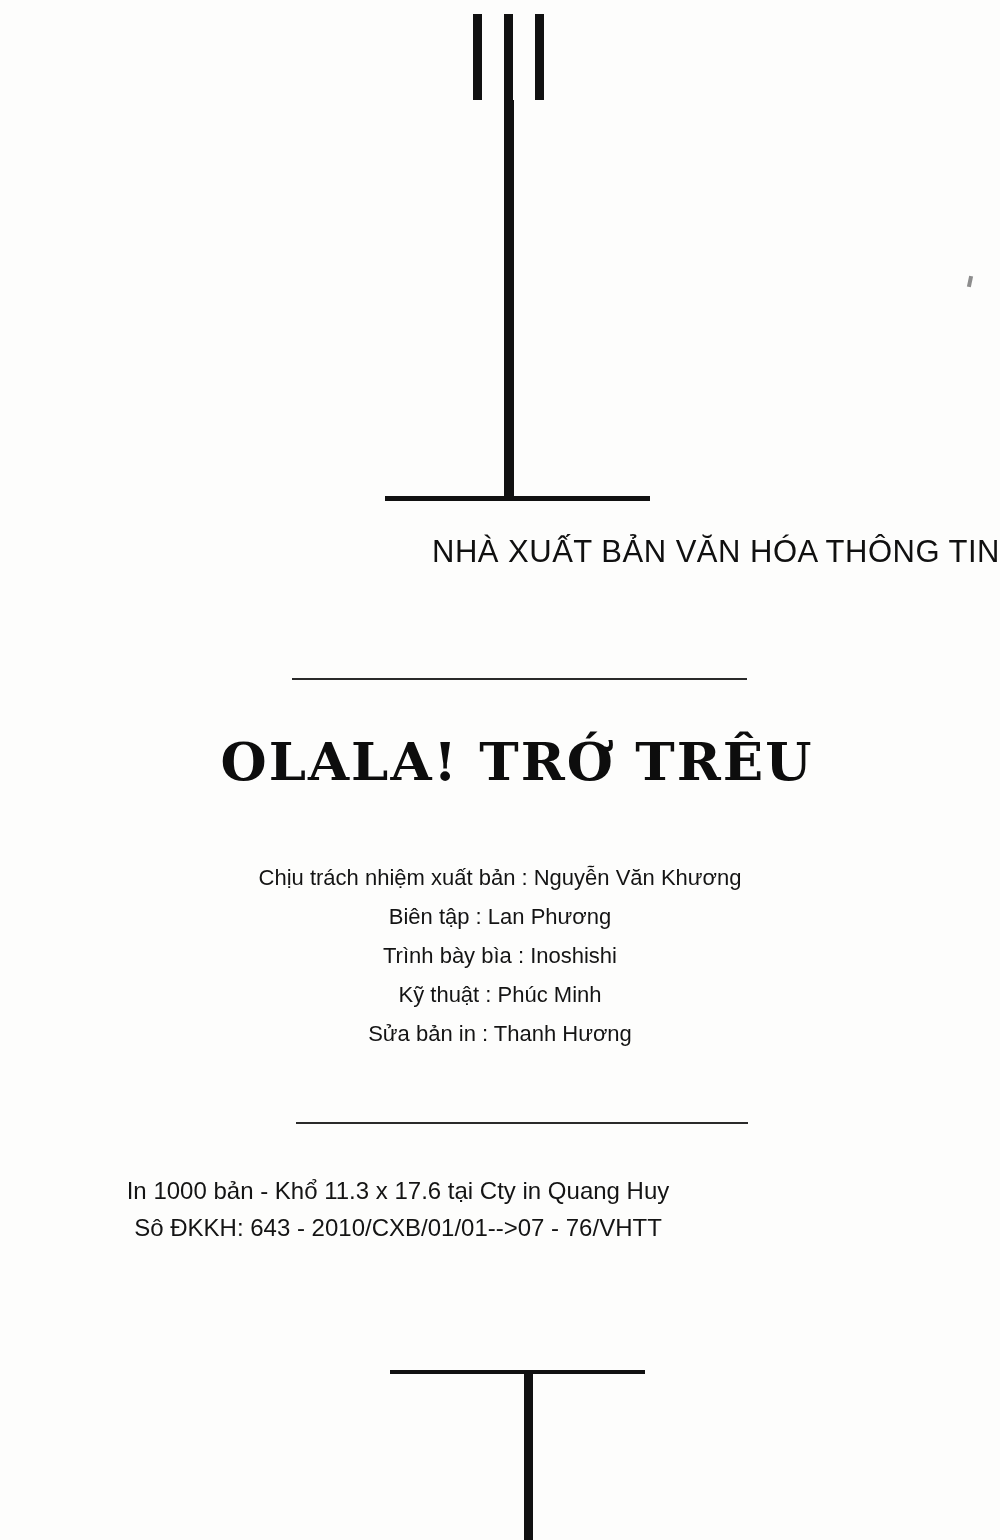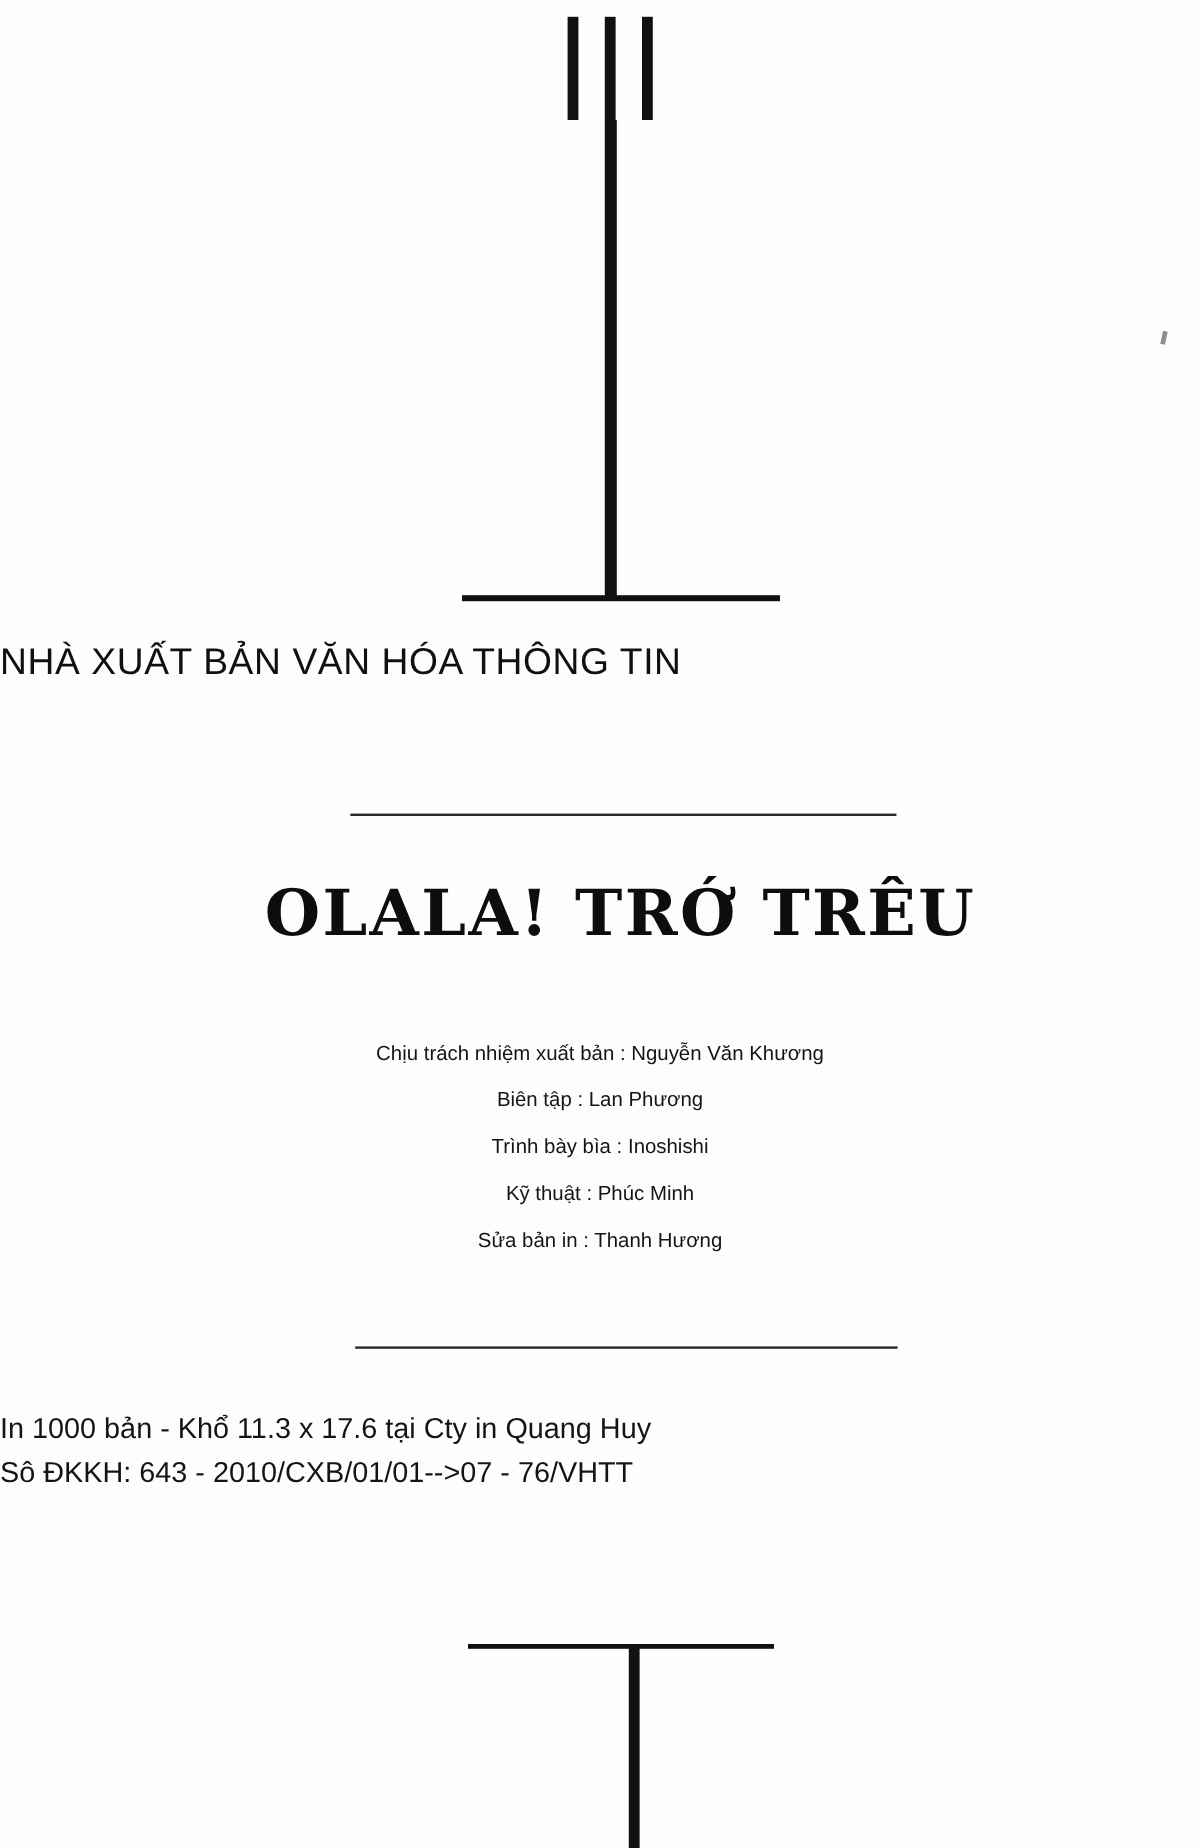--- a/index.html
+++ b/index.html
@@ -41,21 +41,21 @@
     height: 5px;
     background: #111;
   }
 
   
   .publisher {
     position: absolute;
     left: 0;
     top: 534px;
     width: 1000px;
-    text-align: left;
+    text-align: right;
   }
   .publisher-name {
     font-size: 31px;
     letter-spacing: 0.5px;
     font-weight: 500;
     color: #101010;
   }
   .publisher-addr {
     margin-top: 12px;
     font-size: 25px;
@@ -87,33 +87,33 @@
 
   
   .credits {
     position: absolute;
     left: 0;
     top: 858px;
     width: 1000px;
     text-align: center;
   }
   .credit-line {
-    font-size: 17px;
+    font-size: 22px;
     line-height: 39px;
     color: #141414;
     white-space: nowrap;
   }
 
   
   .colophon {
     position: absolute;
     left: 0;
     top: 1172px;
     width: 796px;
-    text-align: left;
+    text-align: center;
   }
   .colophon-line {
     font-size: 24px;
     line-height: 37px;
     color: #141414;
     white-space: nowrap;
   }
 
   
   .bottom-mark {

